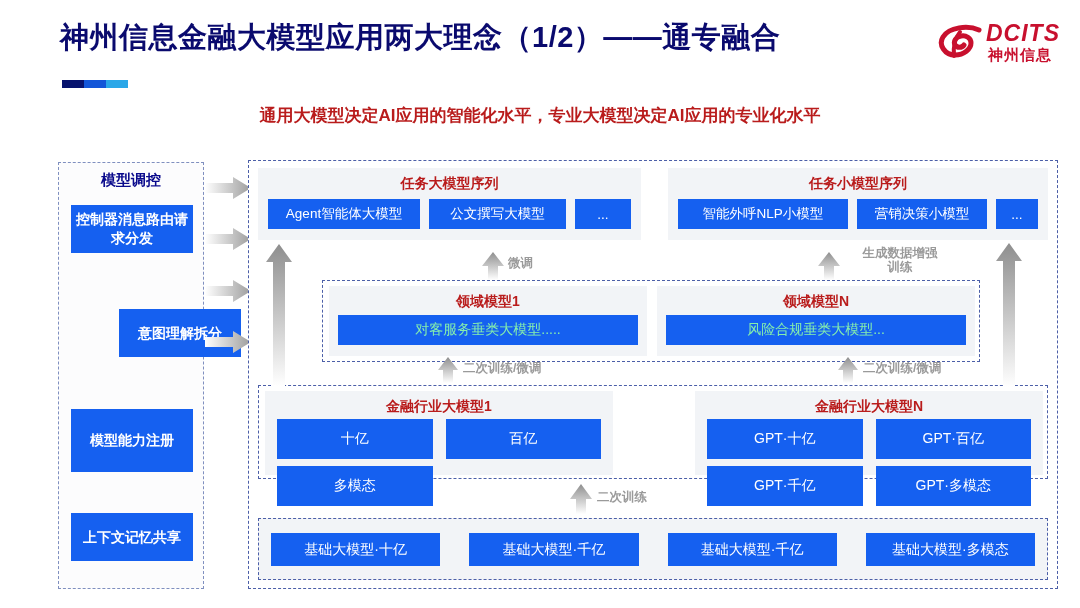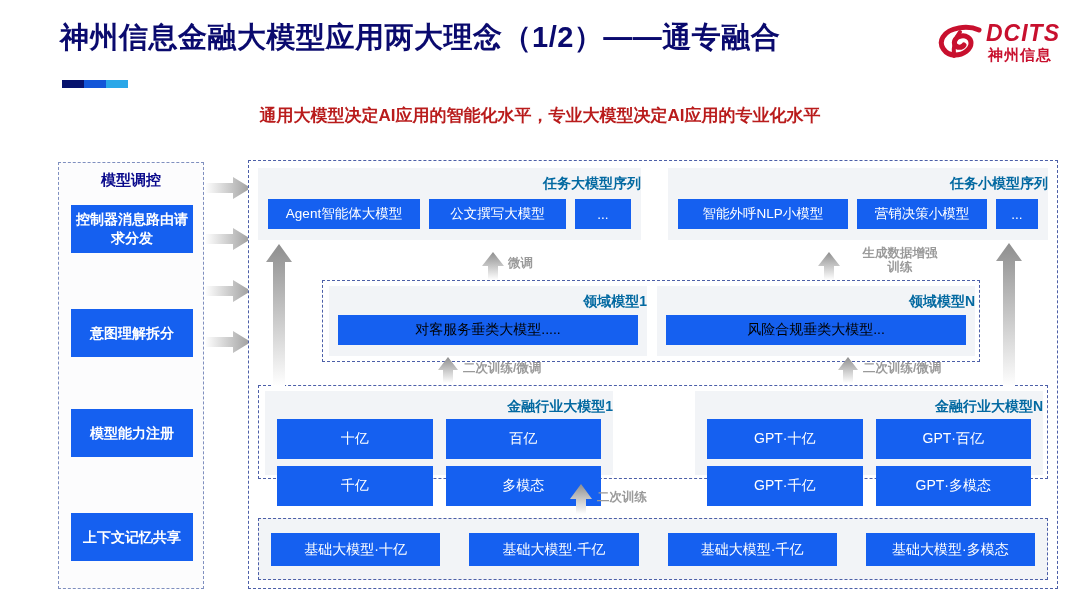--- a/index.html
+++ b/index.html
@@ -48,43 +48,43 @@
     position:absolute;left:0;right:0;top:8px;text-align:center;
     font-size:15px;font-weight:bold;color:#0a0a8c;
   }
   .ctrl-box{
     position:absolute;left:12px;width:122px;
     background:#1560f0;color:#fff;font-size:14px;font-weight:bold;
     display:flex;align-items:center;justify-content:center;text-align:center;
     line-height:19px;box-sizing:border-box;padding:2px 3px;
   }
   .cb0{top:42px;height:48px;}
-  .cb1{top:146px;height:48px;}
-  .cb2{top:246px;height:48px;}
+  .cb1{top:146px;height:48px;margin-left:48px;}
+  .cb2{top:246px;height:63px;}
   .cb3{top:350px;height:48px;}
 
   
   .rarrow{position:absolute;width:46px;height:22px;}
   .ra0{left:205px;top:177px;}
   .ra1{left:205px;top:228px;}
   .ra2{left:205px;top:280px;}
   .ra3{left:205px;top:331px;}
 
   
   .outer{
     position:absolute;left:248px;top:160px;width:810px;height:429px;
     border:1px dashed #4c5fa8;background:#ffffff;box-sizing:border-box;
   }
 
   
   .panel{
     position:absolute;background:#f2f4f7;box-sizing:border-box;
   }
   .panel-title{
-    text-align:right;font-size:14px;font-weight:bold;color:#0369a1;
+    text-align:center;font-size:14px;font-weight:bold;color:#b91c1c;
     padding-top:7px;
   }
   .chip-row{display:flex;gap:9px;padding:6px 10px 9px 10px;}
   .chip{
     background:#1560f0;color:#fff;font-size:13.5px;
     display:flex;align-items:center;justify-content:center;text-align:center;
     height:30px;white-space:nowrap;padding:0 6px;box-sizing:border-box;
   }
 
   .task-big{left:258px;top:168px;width:383px;height:72px;}
@@ -99,21 +99,21 @@
 
   
   .domain-wrap{
     position:absolute;left:322px;top:280px;width:658px;height:82px;
     border:1px dashed #4c5fa8;background:#ffffff;box-sizing:border-box;
   }
   .domain-panel{position:absolute;top:5px;height:70px;background:#f2f4f7;box-sizing:border-box;}
   .dp-left{left:6px;width:318px;}
   .dp-right{left:334px;width:318px;}
   .domain-bar{
-    margin:4px 9px 0 9px;height:30px;background:#1560f0;color:#000000;font-size:14px;
+    margin:4px 9px 0 9px;height:30px;background:#1560f0;color:#86efac;font-size:14px;
     display:flex;align-items:center;justify-content:center;
   }
 
   
   .ind-wrap{
     position:absolute;left:258px;top:385px;width:790px;height:94px;
     border:1px dashed #4c5fa8;background:#ffffff;box-sizing:border-box;
   }
   .ind-panel{position:absolute;top:5px;height:84px;background:#f2f4f7;box-sizing:border-box;}
   .ip-left{left:6px;width:348px;}
@@ -222,21 +222,20 @@
       <div class="domain-bar">风险合规垂类大模型...</div>
     </div>
   </div>
 
   <div class="ind-wrap">
     <div class="ind-panel ip-left">
       <div class="panel-title">金融行业大模型1</div>
       <div class="ind-grid">
         <div class="ind-cell">十亿</div>
         <div class="ind-cell">百亿</div>
-        <div class="ind-cell">千亿</div>
         <div class="ind-cell">多模态</div>
       </div>
     </div>
     <div class="ind-panel ip-right">
       <div class="panel-title">金融行业大模型N</div>
       <div class="ind-grid">
         <div class="ind-cell">GPT·十亿</div>
         <div class="ind-cell">GPT·百亿</div>
         <div class="ind-cell">GPT·千亿</div>
         <div class="ind-cell">GPT·多模态</div>

